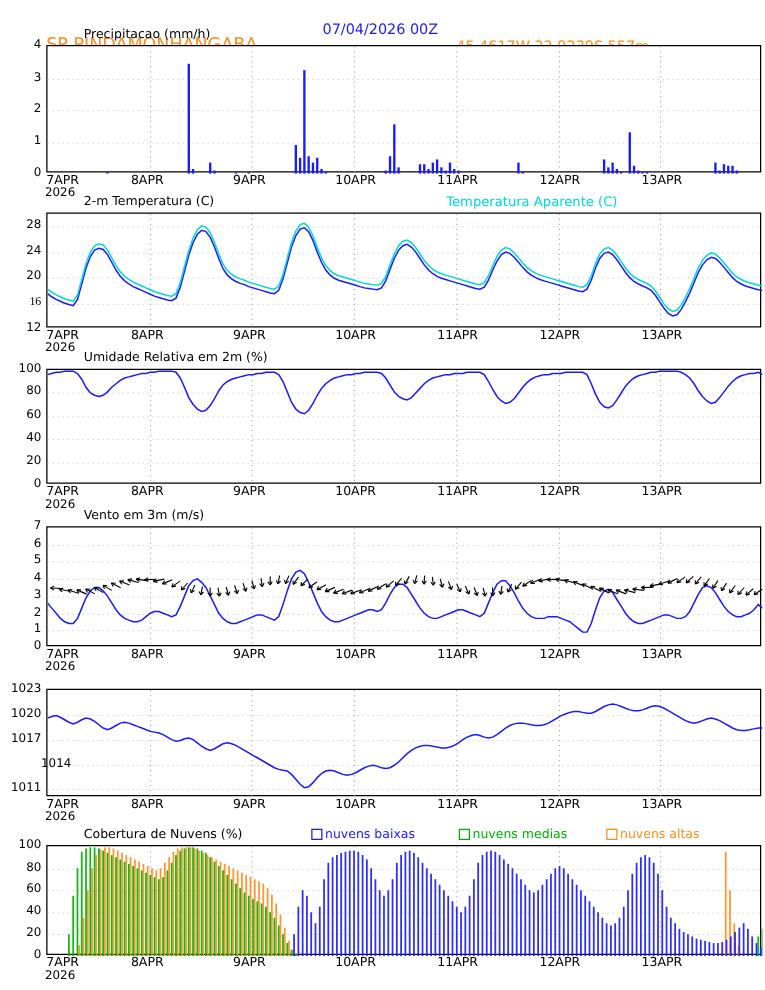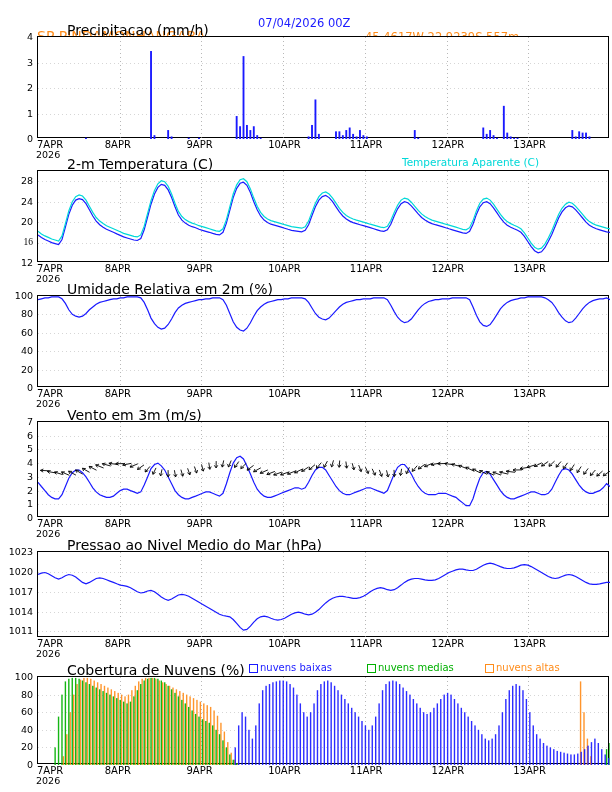--- a/index.html
+++ b/index.html
@@ -8,22 +8,22 @@
 
   .title{position:absolute;left:0;top:2px;width:612px;text-align:center;color:#1a1aff;font-size:12.5px;letter-spacing:0.2px;}
   .hdr-left{position:absolute;left:37px;top:28px;color:#ff8c1a;font-size:14px;}
   .hdr-mid{position:absolute;left:258px;top:16px;color:#1a1aff;font-size:11.5px;}
   .hdr-right{position:absolute;left:365px;top:30px;color:#ff8c1a;font-size:11.5px;}
 
   .panel{position:absolute;left:37px;}
   .plotbox{position:absolute;left:0;top:0;border:1px solid #000;box-sizing:border-box;background:#fff;}
   .plotbox svg{display:block;}
 
-  .ptitle{position:absolute;color:#000;font-size:14px;white-space:nowrap;}
-  .ptitle2{position:absolute;font-size:10.5px;white-space:nowrap;margin-left:45px;}
+  .ptitle{position:absolute;color:#000;font-size:10px;white-space:nowrap;}
+  .ptitle2{position:absolute;font-size:10.5px;white-space:nowrap;}
 
   .ylab{position:absolute;right:0;font-size:9.5px;color:#000;text-align:right;transform:translateY(-50%);white-space:nowrap;}
 
   .xlab{position:absolute;font-size:10px;color:#000;white-space:nowrap;}
   .xlab2{position:absolute;font-size:9.5px;color:#000;white-space:nowrap;}
 
   .legend-item{position:absolute;font-size:10px;white-space:nowrap;}
   .legbox{display:inline-block;width:7px;height:7px;border:1px solid #000;margin-right:2px;vertical-align:middle;}
 </style>
 </head>
@@ -626,38 +626,37 @@
       <div class="xlab" style="left: 67.7143px; top: 97px;">8APR</div>
       <div class="xlab" style="left: 149.429px; top: 97px;">9APR</div>
       <div class="xlab" style="left: 231.143px; top: 97px;">10APR</div>
       <div class="xlab" style="left: 312.857px; top: 97px;">11APR</div>
       <div class="xlab" style="left: 394.571px; top: 97px;">12APR</div>
       <div class="xlab" style="left: 476.286px; top: 97px;">13APR</div>
       <div class="xlab2" style="left: -1px; top: 107px;">2026</div>
     </div>
 
   <div class="panel" id="p4" style="top:551px;width:572px;height:86px;">
-    <div class="ptitle" style="left:30px;top:-14px;">Pressao ao Nivel Medio do Mar (hPa)</div>
     <div class="plotbox" style="width:572px;height:86px;">
         <svg width="572" height="86" viewBox="0 0 572 86">
           <line x1="82.5" y1="0" x2="82.5" y2="86" stroke="#999" stroke-width="0.7" stroke-dasharray="1,3"></line>
           <line x1="163.5" y1="0" x2="163.5" y2="86" stroke="#999" stroke-width="0.7" stroke-dasharray="1,3"></line>
           <line x1="245.5" y1="0" x2="245.5" y2="86" stroke="#999" stroke-width="0.7" stroke-dasharray="1,3"></line>
           <line x1="327.5" y1="0" x2="327.5" y2="86" stroke="#999" stroke-width="0.7" stroke-dasharray="1,3"></line>
           <line x1="409.5" y1="0" x2="409.5" y2="86" stroke="#999" stroke-width="0.7" stroke-dasharray="1,3"></line>
           <line x1="490.5" y1="0" x2="490.5" y2="86" stroke="#999" stroke-width="0.7" stroke-dasharray="1,3"></line>
           <line x1="0" y1="79.5" x2="572" y2="79.5" stroke="#bbb" stroke-width="0.6" stroke-dasharray="1,3"></line>
           <line x1="0" y1="60.5" x2="572" y2="60.5" stroke="#bbb" stroke-width="0.6" stroke-dasharray="1,3"></line>
           <line x1="0" y1="40.5" x2="572" y2="40.5" stroke="#bbb" stroke-width="0.6" stroke-dasharray="1,3"></line>
           <line x1="0" y1="20.5" x2="572" y2="20.5" stroke="#bbb" stroke-width="0.6" stroke-dasharray="1,3"></line>
           <path d="M0.0 22.5 L3.4 21.2 L6.9 20.5 L10.3 21.8 L13.7 23.8 L17.1 25.8 L20.6 27.1 L24.0 25.8 L27.4 23.8 L30.8 22.5 L34.3 23.2 L37.7 25.1 L41.1 27.8 L44.5 30.4 L48.0 31.8 L51.4 30.4 L54.8 28.4 L58.2 26.5 L61.7 25.8 L65.1 26.5 L68.5 27.8 L71.9 29.1 L75.4 30.4 L78.8 31.8 L82.2 33.1 L85.6 33.7 L89.1 34.4 L92.5 35.7 L95.9 37.7 L99.3 39.7 L102.8 41.0 L106.2 40.4 L109.6 39.0 L113.0 38.4 L116.5 39.7 L119.9 42.3 L123.3 45.0 L126.7 47.0 L130.2 48.3 L133.6 47.0 L137.0 45.0 L140.4 43.0 L143.9 42.3 L147.3 43.0 L150.7 44.3 L154.1 46.3 L157.6 48.3 L161.0 50.3 L164.4 52.3 L167.8 54.2 L171.3 56.2 L174.7 58.2 L178.1 60.2 L181.5 62.2 L185.0 63.5 L188.4 64.2 L191.8 64.8 L195.2 67.5 L198.7 71.4 L202.1 75.4 L205.5 78.1 L208.9 77.4 L212.4 74.1 L215.8 70.1 L219.2 66.8 L222.6 64.8 L226.1 64.2 L229.5 64.8 L232.9 66.2 L236.3 67.5 L239.8 68.1 L243.2 67.5 L246.6 66.2 L250.0 64.2 L253.5 62.2 L256.9 60.9 L260.3 60.2 L263.7 60.9 L267.2 62.2 L270.6 62.8 L274.0 62.2 L277.4 60.2 L280.9 57.6 L284.3 54.2 L287.7 50.9 L291.1 48.3 L294.6 46.3 L298.0 45.0 L301.4 44.3 L304.8 44.3 L308.3 45.0 L311.7 45.6 L315.1 46.3 L318.5 46.3 L322.0 45.6 L325.4 44.3 L328.8 42.3 L332.2 39.7 L335.7 37.7 L339.1 36.4 L342.5 35.7 L345.9 36.4 L349.4 37.7 L352.8 38.4 L356.2 37.7 L359.6 35.7 L363.1 33.1 L366.5 30.4 L369.9 28.4 L373.3 27.1 L376.8 26.5 L380.2 26.5 L383.6 27.1 L387.0 27.8 L390.5 28.4 L393.9 28.4 L397.3 27.8 L400.7 26.5 L404.2 24.5 L407.6 22.5 L411.0 20.5 L414.4 19.2 L417.9 17.9 L421.3 17.2 L424.7 17.2 L428.1 17.9 L431.6 18.5 L435.0 18.5 L438.4 17.2 L441.8 15.2 L445.3 13.2 L448.7 11.9 L452.1 11.2 L455.5 11.9 L459.0 13.2 L462.4 14.6 L465.8 15.9 L469.2 16.5 L472.7 16.5 L476.1 15.9 L479.5 14.6 L482.9 13.2 L486.4 12.6 L489.8 13.2 L493.2 14.6 L496.6 16.5 L500.1 18.5 L503.5 20.5 L506.9 22.5 L510.3 24.5 L513.8 25.8 L517.2 26.5 L520.6 25.8 L524.0 24.5 L527.5 23.2 L530.9 22.5 L534.3 23.2 L537.7 24.5 L541.2 26.5 L544.6 28.4 L548.0 30.4 L551.4 31.8 L554.9 32.4 L558.3 32.4 L561.7 31.8 L565.1 31.1 L568.6 30.4 L572.0 30.4 " fill="none" stroke="#1a1aff" stroke-width="1.2"></path>
         </svg>
       </div>
   <div class="ylab" style="top: 79.3846px; right: 576px;">1011</div>
-      <div class="ylab" style="top: 59.5385px; right: 576px; margin-left: 48px;">1014</div>
+      <div class="ylab" style="top: 59.5385px; right: 552px; margin-left: 48px;">1014</div>
       <div class="ylab" style="top: 39.6923px; right: 576px;">1017</div>
       <div class="ylab" style="top: 19.8462px; right: 576px;">1020</div>
       <div class="ylab" style="top: 0px; right: 576px;">1023</div>
       <div class="xlab" style="left: 0px; top: 87px;">7APR</div>
       <div class="xlab" style="left: 67.7143px; top: 87px;">8APR</div>
       <div class="xlab" style="left: 149.429px; top: 87px;">9APR</div>
       <div class="xlab" style="left: 231.143px; top: 87px;">10APR</div>
       <div class="xlab" style="left: 312.857px; top: 87px;">11APR</div>
       <div class="xlab" style="left: 394.571px; top: 87px;">12APR</div>
       <div class="xlab" style="left: 476.286px; top: 87px;">13APR</div>

